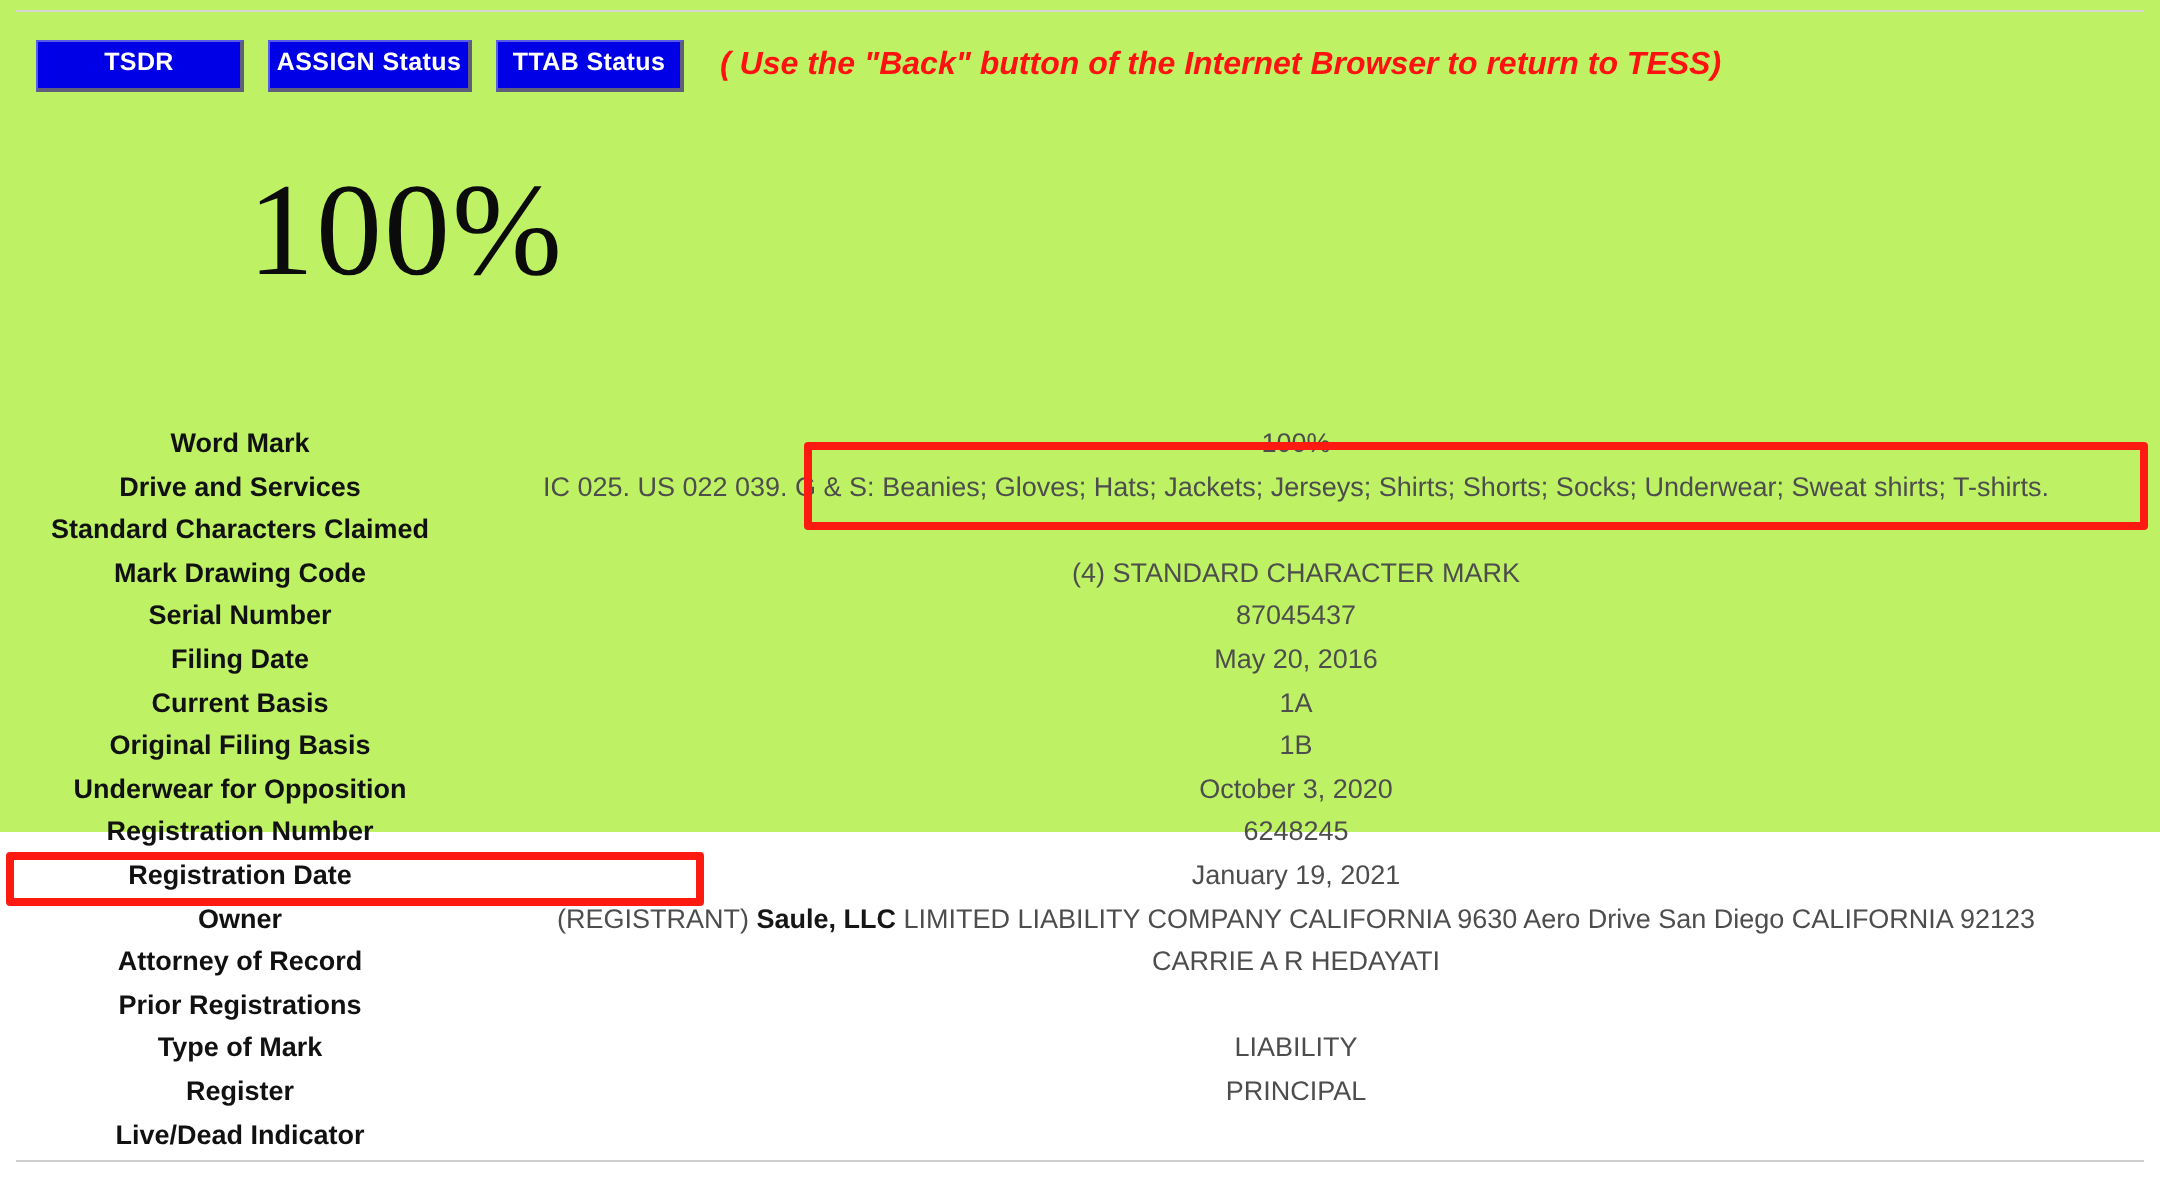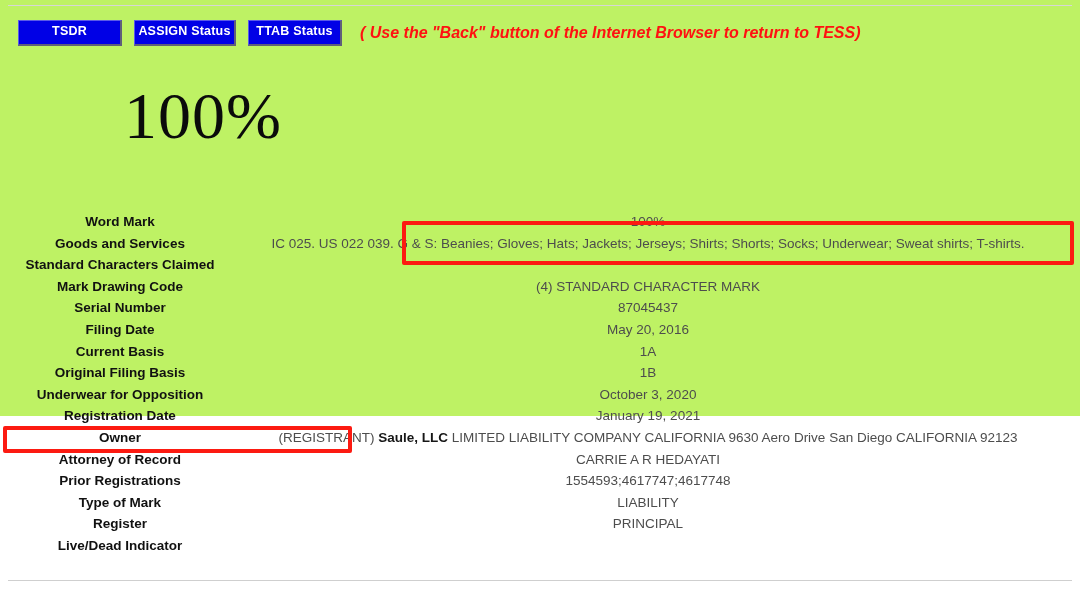--- a/index.html
+++ b/index.html
@@ -166,21 +166,21 @@
   <div class="mark-display">100%</div>
 
   <div class="record">
 
     <div class="record-row">
       <div class="record-label">Word Mark</div>
       <div class="record-value">100%</div>
     </div>
 
     <div class="record-row">
-      <div class="record-label">Goods and Services</div>
+      <div class="record-label">Drive and Services</div>
       <div class="record-value">IC 025. US 022 039. G &amp; S: Beanies; Gloves; Hats; Jackets; Jerseys; Shirts; Shorts; Socks; Underwear; Sweat shirts; T-shirts.</div>
     </div>
 
     <div class="record-row">
       <div class="record-label">Standard Characters Claimed</div>
       <div class="record-value"></div>
     </div>
 
     <div class="record-row">
       <div class="record-label">Mark Drawing Code</div>
@@ -205,41 +205,44 @@
     <div class="record-row">
       <div class="record-label">Original Filing Basis</div>
       <div class="record-value">1B</div>
     </div>
 
     <div class="record-row">
       <div class="record-label">Underwear for Opposition</div>
       <div class="record-value">October 3, 2020</div>
     </div>
 
+    <div class="record-row">
+      <div class="record-label">Registration Number</div>
+      <div class="record-value">6248245</div>
+    </div>
 
     <div class="record-row">
       <div class="record-label">Registration Date</div>
       <div class="record-value">January 19, 2021</div>
     </div>
 
     <div class="record-row">
       <div class="record-label">Owner</div>
       <div class="record-value">
         <span>(REGISTRANT) </span><span class="strong">Saule, LLC</span><span> LIMITED LIABILITY COMPANY CALIFORNIA 9630 Aero Drive San Diego CALIFORNIA 92123</span>
       </div>
     </div>
 
     <div class="record-row">
       <div class="record-label">Attorney of Record</div>
       <div class="record-value">CARRIE A R HEDAYATI</div>
     </div>
 
     <div class="record-row">
       <div class="record-label">Prior Registrations</div>
-      <div class="record-value">1554593;4617747;4617748</div>
     </div>
 
     <div class="record-row">
       <div class="record-label">Type of Mark</div>
       <div class="record-value">LIABILITY</div>
     </div>
 
     <div class="record-row">
       <div class="record-label">Register</div>
       <div class="record-value">PRINCIPAL</div>

